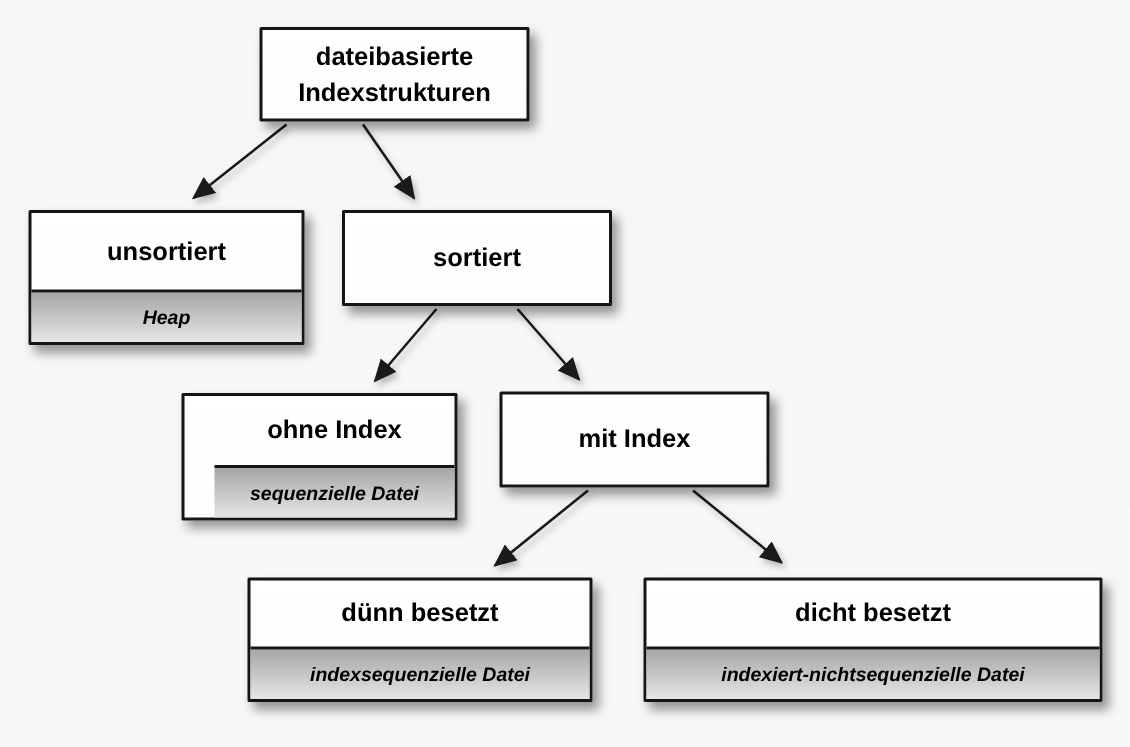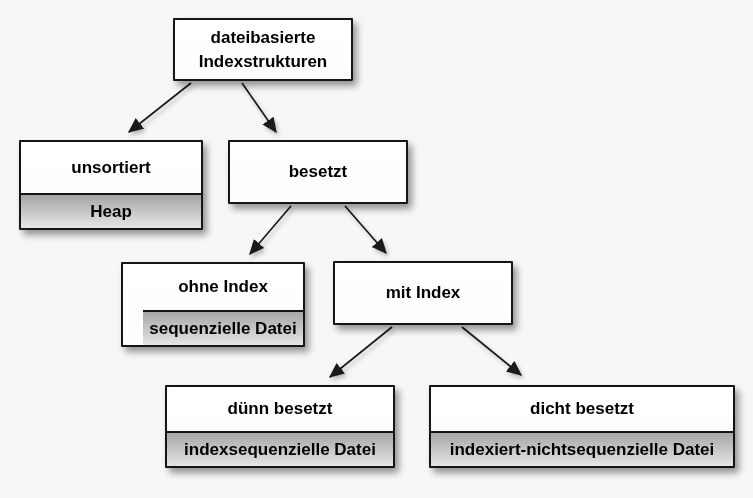--- a/index.html
+++ b/index.html
@@ -45,23 +45,24 @@
     padding: 0 6px;
   }
   .node .sublabel {
     height: 33px;
     border-top: 2px solid #151515;
     background: linear-gradient(to bottom, #a6a6a6 0%, #c9c9c9 55%, #e6e6e6 100%);
     display: flex;
     align-items: center;
     justify-content: center;
     text-align: center;
-    font-size: 17px;
+    font-size: 13px;
     font-weight: 600;
     white-space: nowrap;
+    font-style: italic;
   }
 </style>
 </head>
 <body>
 
 <div class="canvas">
 
   <svg class="arrows" viewBox="0 0 753 498">
     <defs>
       <marker id="arrowhead" markerWidth="10" markerHeight="9" refX="8.2" refY="4" orient="auto">
@@ -81,21 +82,21 @@
   <div class="node" style="left:125px; top:18px; width:180px; height:63px;margin-left:48px;">
     <div class="label">dateibasierte Indexstrukturen</div>
   </div>
 
   <div class="node" style="left:19px; top:140px; width:184px; height:90px;justify-content:center;">
     <div class="label">unsortiert</div>
     <div class="sublabel">Heap</div>
   </div>
 
   <div class="node" style="left:228px; top:140px; width:180px; height:64px;">
-    <div class="label">besetzt</div>
+    <div class="label">sortiert</div>
   </div>
 
   <div class="node" style="left:121px; top:262px; width:184px; height:85px;padding-left:20px;">
     <div class="label">ohne Index</div>
     <div class="sublabel">sequenzielle Datei</div>
   </div>
 
   <div class="node" style="left:333px; top:261px; width:180px; height:64px;">
     <div class="label">mit Index</div>
   </div>

